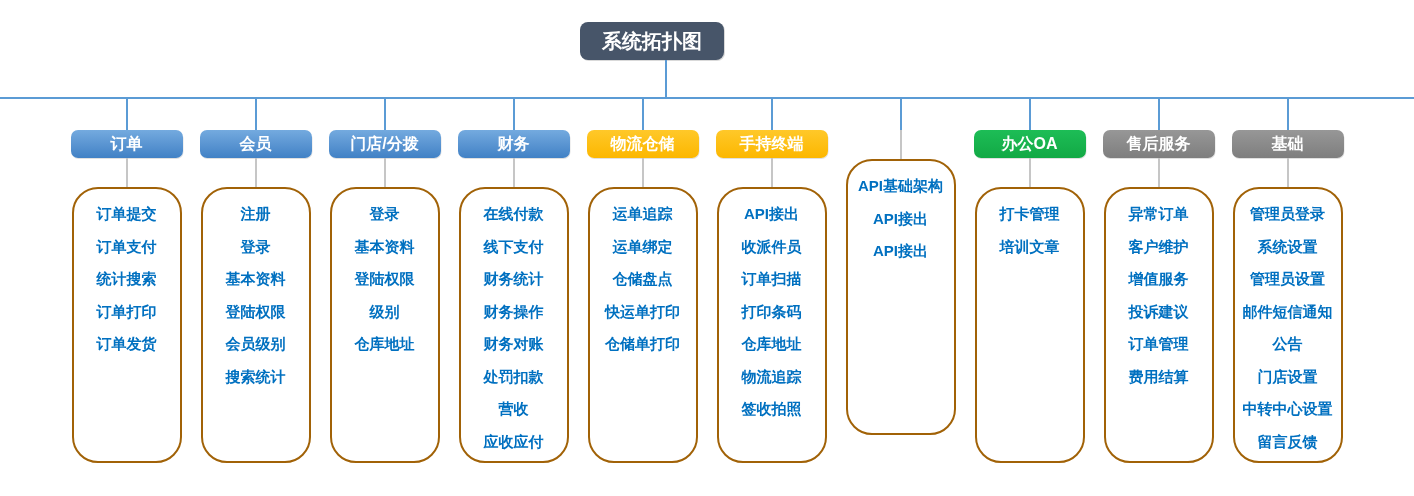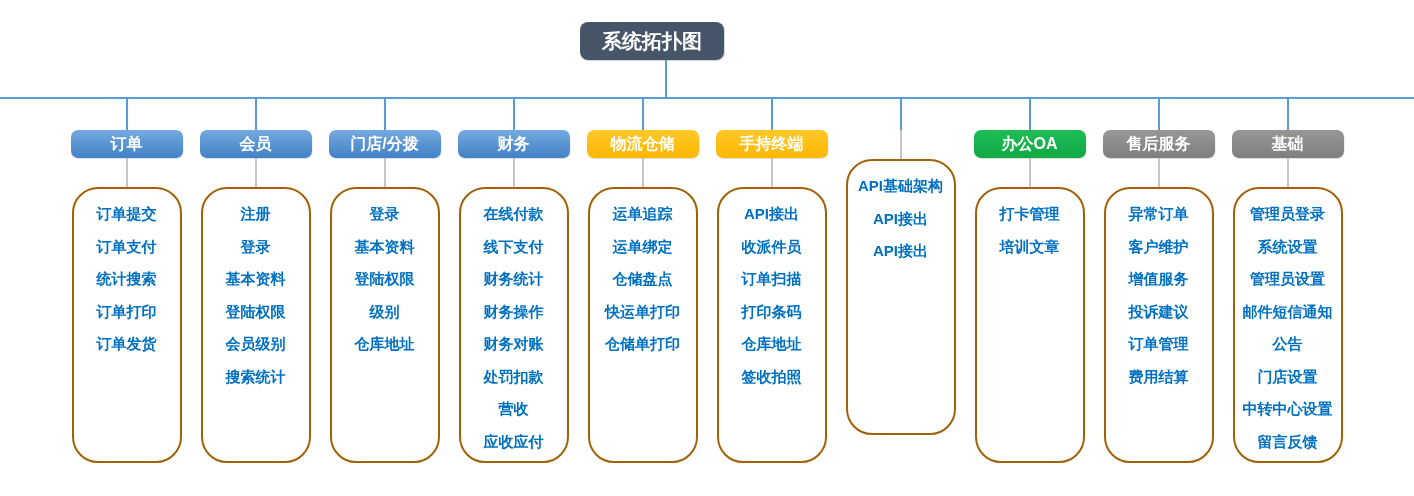--- a/index.html
+++ b/index.html
@@ -156,20 +156,21 @@
         <div class="header yellow">
           <span>手持终端</span>
         </div>
         <div class="stub-mid"></div>
         <div class="box">
           <div class="item">API接出</div>
           <div class="item">收派件员</div>
           <div class="item">订单扫描</div>
           <div class="item">打印条码</div>
           <div class="item">仓库地址</div>
+          <div class="item">物流追踪</div>
           <div class="item">签收拍照</div>
         </div>
       </div>
       <div class="column">
         <div class="stub-top"></div>
         <div class="stub-mid"></div>
         <div class="box">
           <div class="item">API基础架构</div>
           <div class="item">API接出</div>
           <div class="item">API接出</div>

